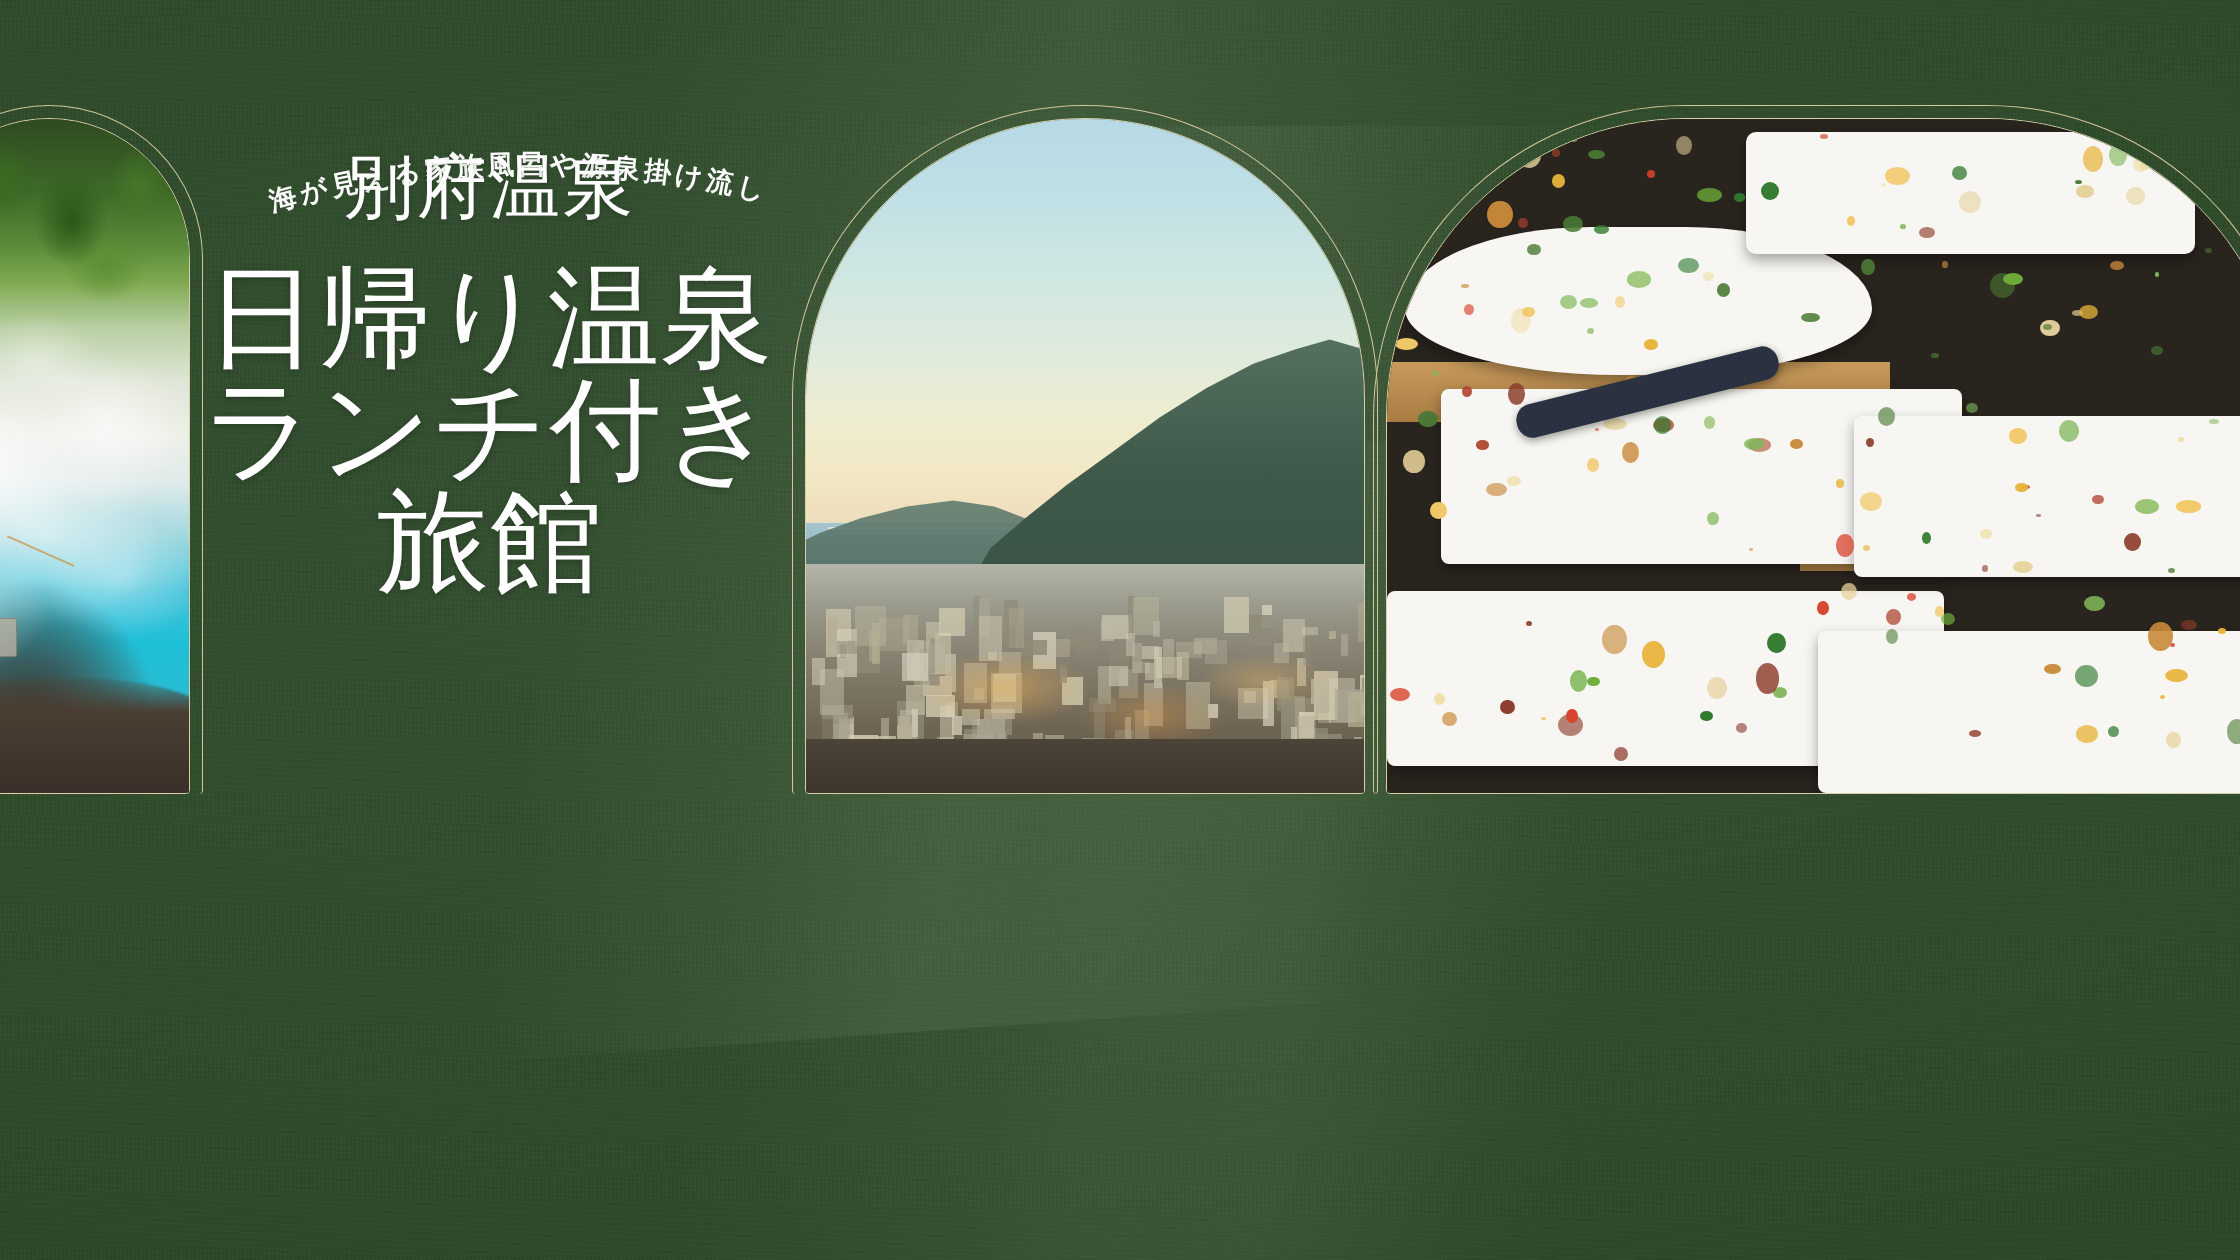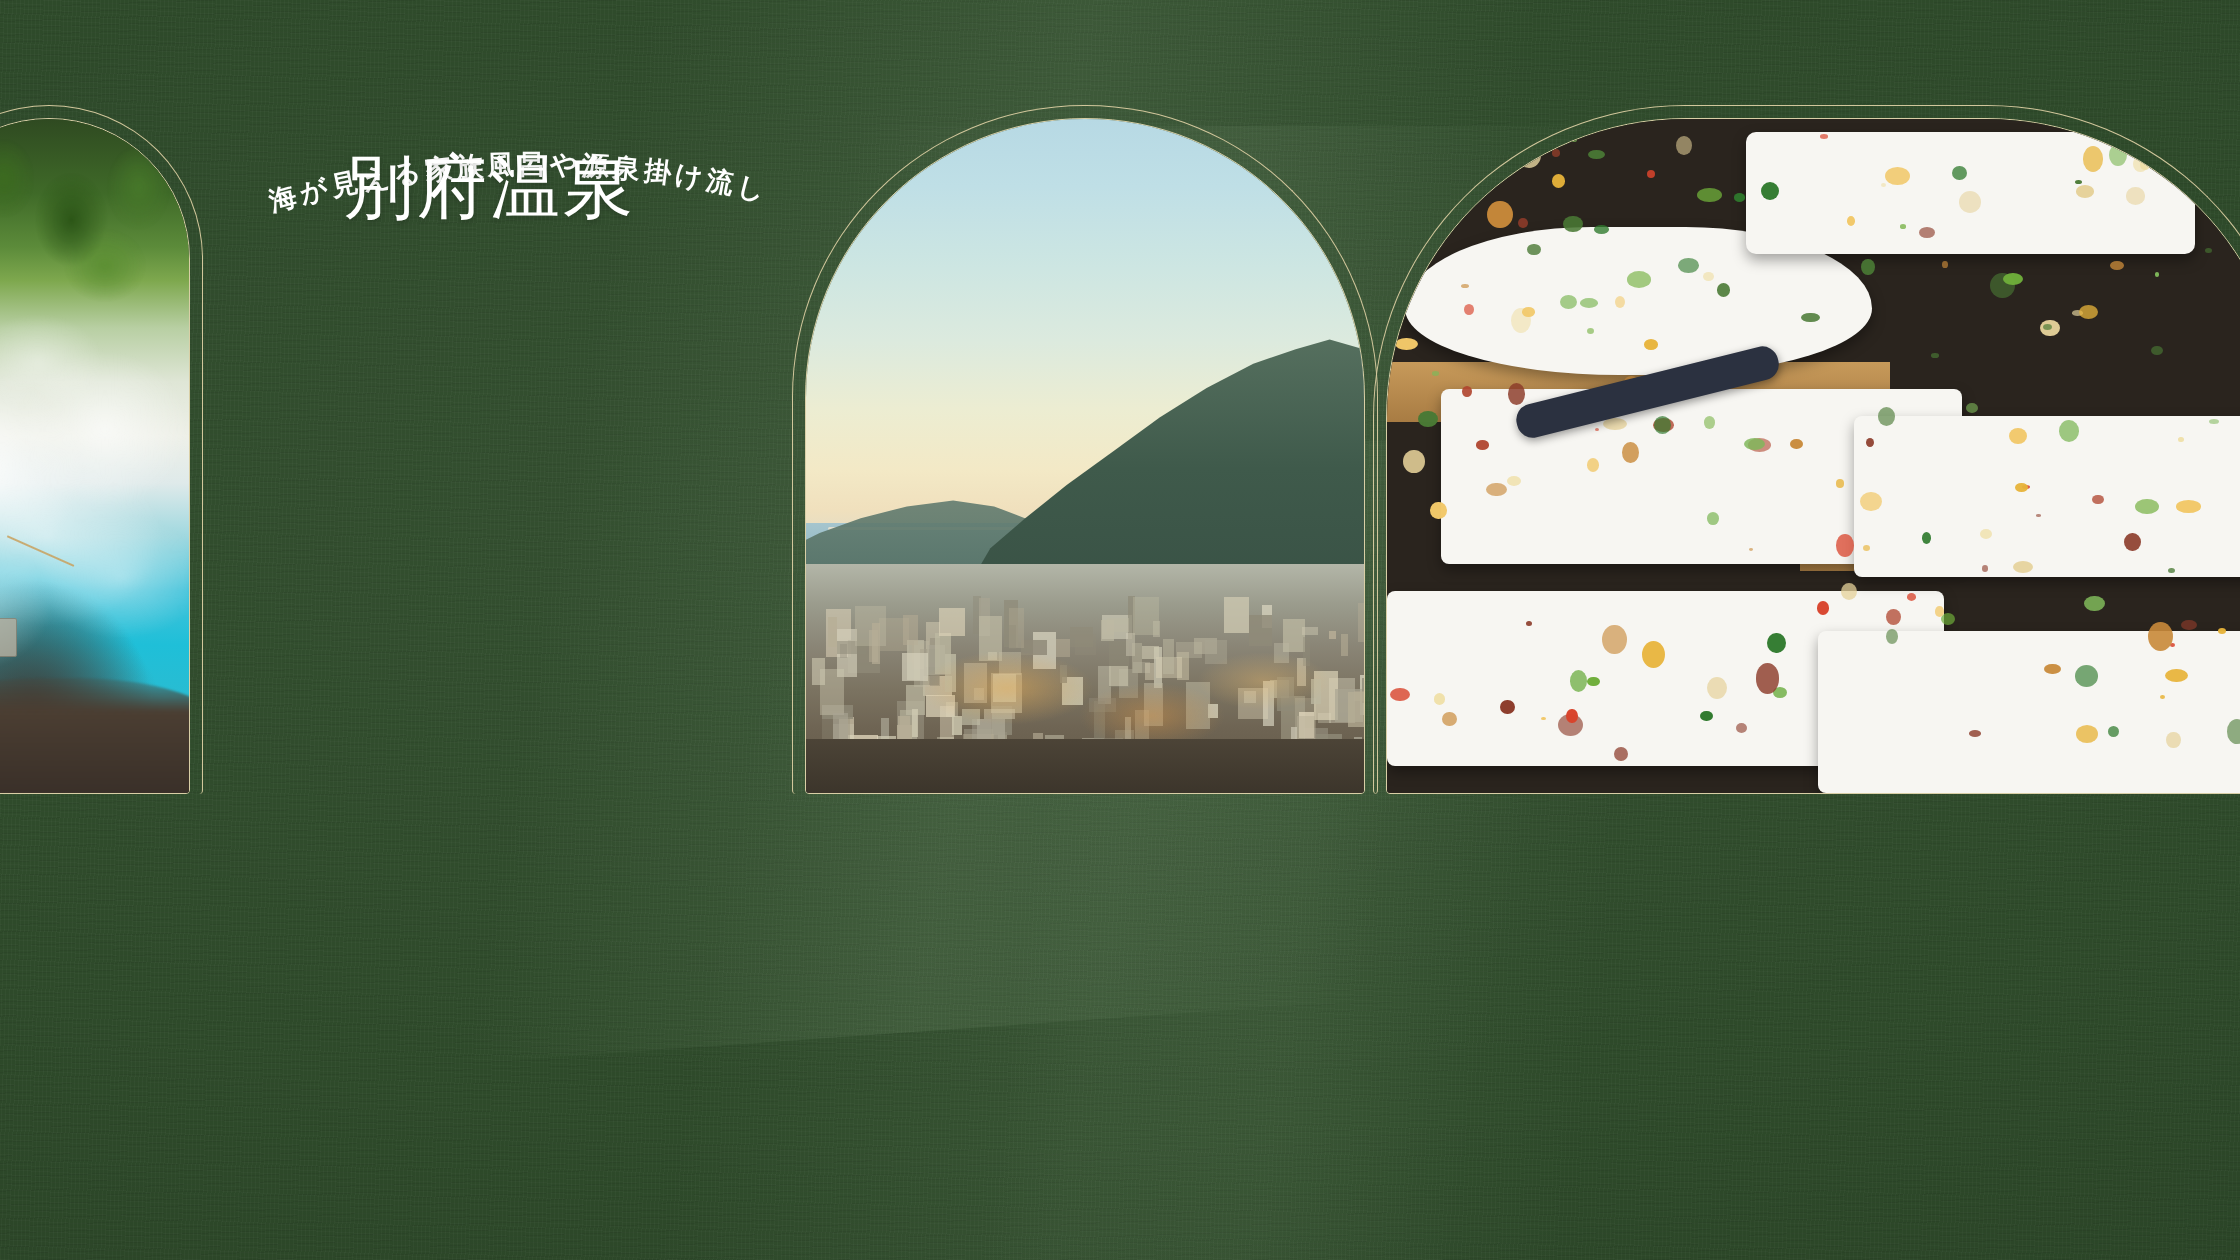--- a/index.html
+++ b/index.html
@@ -519,16 +519,21 @@
       <path id="arcpath" d="M 10,132 Q 370,-14 730,118" fill="none"></path>
     </defs>
     <text>
       <textPath href="#arcpath" startOffset="50%" text-anchor="middle" id="curved-textpath">海が見える家族風呂や源泉掛け流し</textPath>
     </text>
   </svg>
 
   <div id="copy">
     <p class="eyebrow">別府温泉</p>
     <div class="spacer-a"></div>
+    <h1 class="headline">
+      <span class="l">日帰り温泉</span>
+      <span class="l">ランチ付き</span>
+      <span class="l">旅館</span>
+    </h1>
     <div class="spacer-b"></div>
   </div>
 
 </div>
 
 </body></html>

